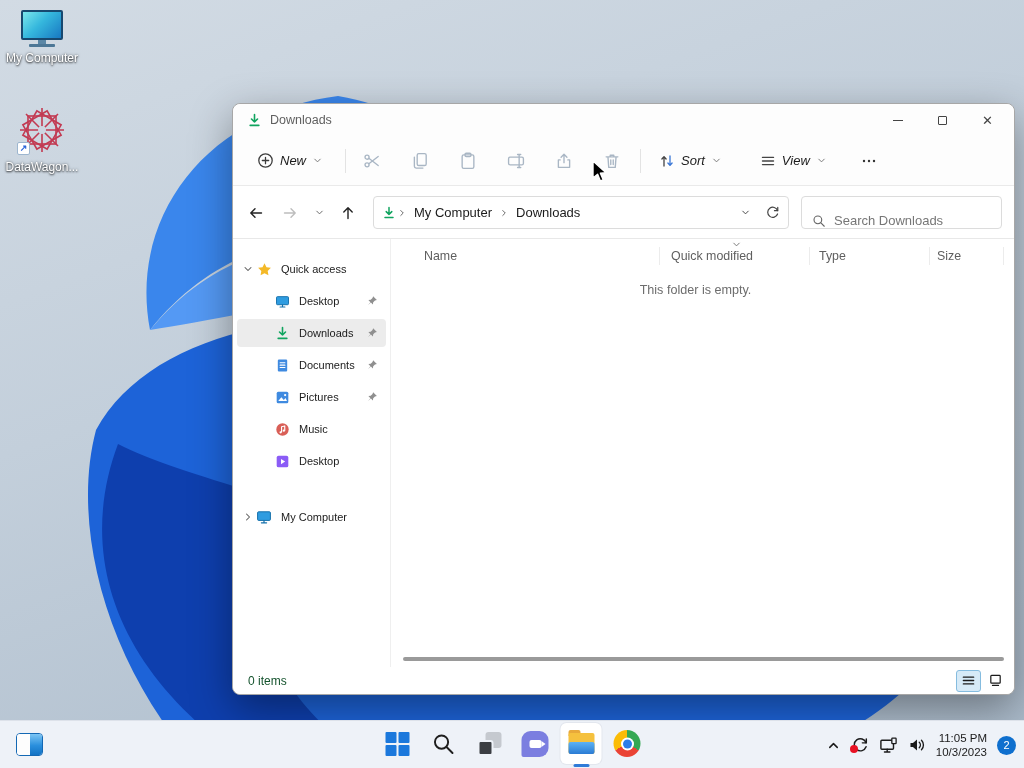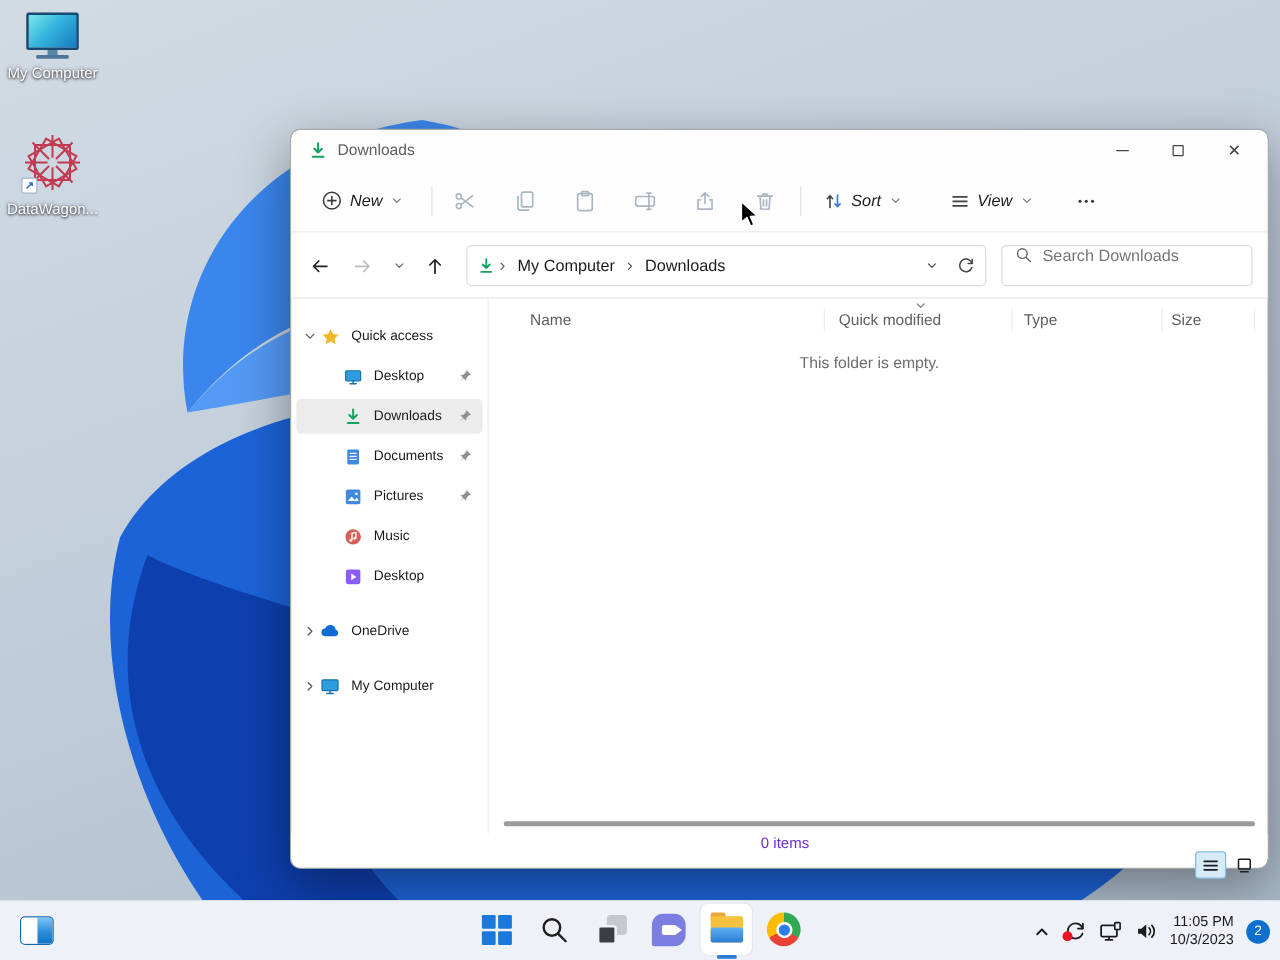--- a/index.html
+++ b/index.html
@@ -34,21 +34,21 @@
   .tsep { width:1px; height:24px; background:#e3e3e3; }
   .ticon { width:40px; height:34px; display:flex; align-items:center; justify-content:center; color:#a9b6c4; }
   .tbar-more { color:#333; padding:0 10px; }
 
   .addrrow { position:absolute; left:0; top:83px; right:0; height:52px; background:#fff; border-bottom:1px solid #e8e8e8; display:flex; align-items:center; }
   .navbtn { width:34px; height:32px; display:flex; align-items:center; justify-content:center; }
   .crumbbox { display:flex; align-items:center; width:416px; height:33px; margin-left:8px; border:1px solid #dcdcdc; border-radius:4px; background:#fff; padding:0 8px; }
   .crumb { padding:0 6px; white-space:nowrap; }
   .crumb-sep { color:#555; margin:0 1px; }
   .crumb-end { margin-left:auto; display:flex; align-items:center; gap:14px; color:#444; }
-  .searchbox { display:flex; align-items:flex-start; gap:8px; width:201px; height:33px; margin-left:12px; border:1px solid #dcdcdc; border-radius:4px; background:#fff; padding:0 10px; }
+  .searchbox { display:flex; align-items:flex-end; gap:8px; width:201px; height:33px; margin-left:12px; border:1px solid #dcdcdc; border-radius:4px; background:#fff; padding:0 10px; }
   .searchbox input { border:none; outline:none; width:100%; font:13px "Liberation Sans",sans-serif; color:#1b1b1b; background:transparent; }
   .searchbox input::placeholder { color:#767676; }
 
   .body { position:absolute; left:0; top:135px; right:0; bottom:27px; display:flex; }
   .sidebar { width:158px; border-right:1px solid #efefef; padding-top:16px; overflow:hidden; }
   .srow { height:28px; margin:0 4px 4px 4px; display:flex; align-items:center; border-radius:4px; padding:0 6px 0 4px; }
   .srow.sel { background:#ececec; }
   .schev { width:14px; display:flex; justify-content:center; color:#5a5a5a; flex:0 0 14px; }
   .sicon { width:18px; display:flex; justify-content:center; align-items:center; flex:0 0 18px; }
   .srow.child .sicon { margin-left:18px; }
@@ -57,21 +57,21 @@
   .sgap { height:12px; }
 
   .content { position:relative; flex:1; }
   .cols { position:absolute; left:0; top:4px; right:0; height:26px; font-size:12.4px; color:#5f5f5f; }
   .col { position:absolute; top:6px; }
   .colsep { position:absolute; top:4px; width:1px; height:18px; background:#ececec; }
   .sortcaret { position:absolute; top:-4px; color:#777; }
   .emptymsg { position:absolute; left:0; right:14px; top:44px; text-align:center; color:#6d6d6d; font-size:12.6px; }
   .hscroll { position:absolute; left:12px; right:10px; bottom:6px; height:4px; background:#9a9a9a; border-radius:2px; }
 
-  .statusbar { position:absolute; left:0; right:0; bottom:0; height:27px; display:flex; align-items:center; padding:0 6px 0 15px; font-size:12px; color:#6d28d9; border-radius:0 0 8px 8px; background:#fff;flex-direction:column; }
+  .statusbar { position:absolute; left:0; right:0; bottom:0; height:27px; display:flex; align-items:center; padding:0 6px 0 15px; font-size:12px; color:#14532d; border-radius:0 0 8px 8px; background:#fff; }
   .viewtoggles { margin-left:auto; display:flex; gap:2px; }
   .vt { width:25px; height:22px; display:flex; align-items:center; justify-content:center; color:#1b1b1b; border-radius:3px; }
   .vt.active { background:#d6eaf7; border:1px solid #85bcdf; }
 
   
   #cursor { position:absolute; left:591px; top:160px; z-index:9; }
 
   
   #taskbar { position:absolute; left:0; bottom:0; width:1024px; height:48px; background:#eef2f8; border-top:1px solid #dde2ea; z-index:5; }
   .widgets { position:absolute; left:16px; top:12px; width:27px; height:23px; border-radius:4px; overflow:hidden; border:1px solid #1368b4; display:flex; }
@@ -521,33 +521,20 @@
       <div class="srow child">
         <span class="schev"></span>
         <span class="sicon">
             <svg width="15" height="15">
               <use href="#i-video"></use>
             </svg>
           </span>
         <span class="slabel">Desktop</span>
       </div>
       <div class="sgap"></div>
-      <div class="srow">
-        <span class="schev">
-            <svg width="12" height="12">
-              <use href="#i-chevr"></use>
-            </svg>
-          </span>
-        <span class="sicon">
-            <svg width="16" height="16">
-              <use href="#i-cloud"></use>
-            </svg>
-          </span>
-        <span class="slabel">OneDrive</span>
-      </div>
       <div class="sgap"></div>
       <div class="srow">
         <span class="schev">
             <svg width="12" height="12">
               <use href="#i-chevr"></use>
             </svg>
           </span>
         <span class="sicon">
             <svg width="16" height="16">
               <use href="#i-mon"></use>

